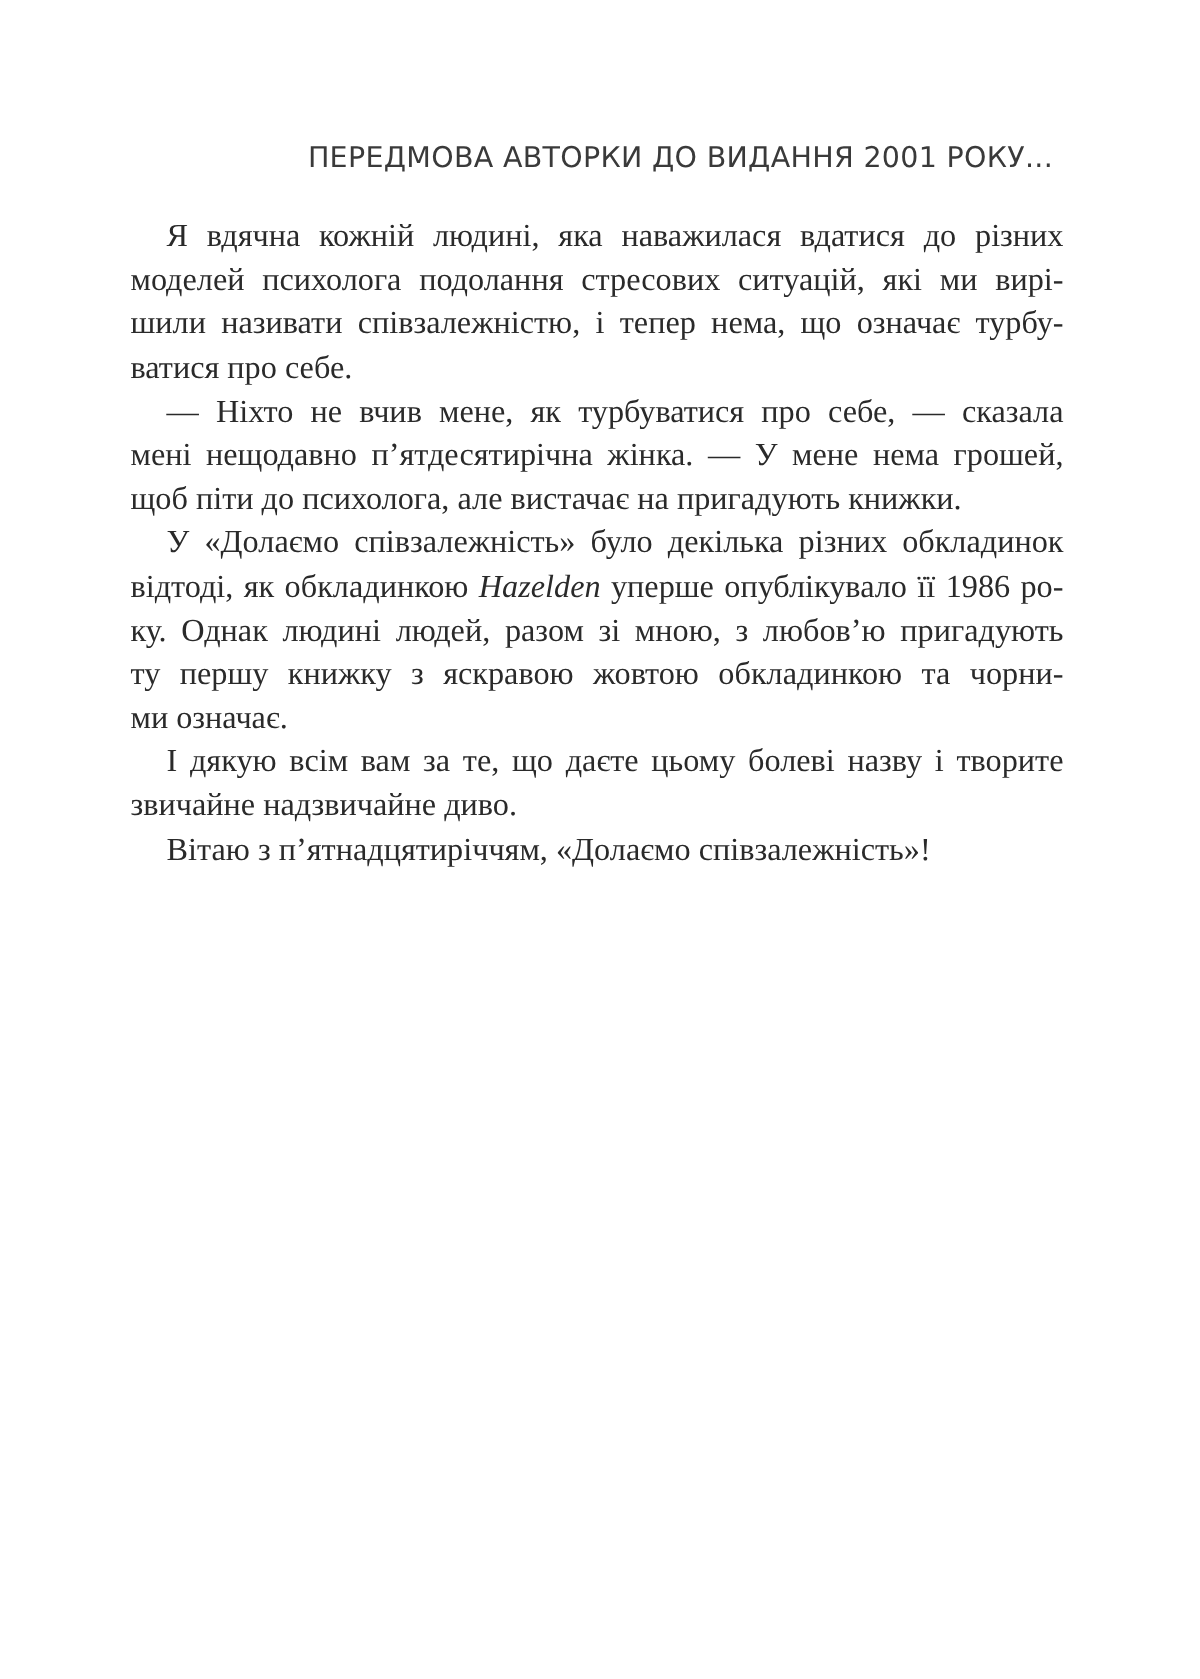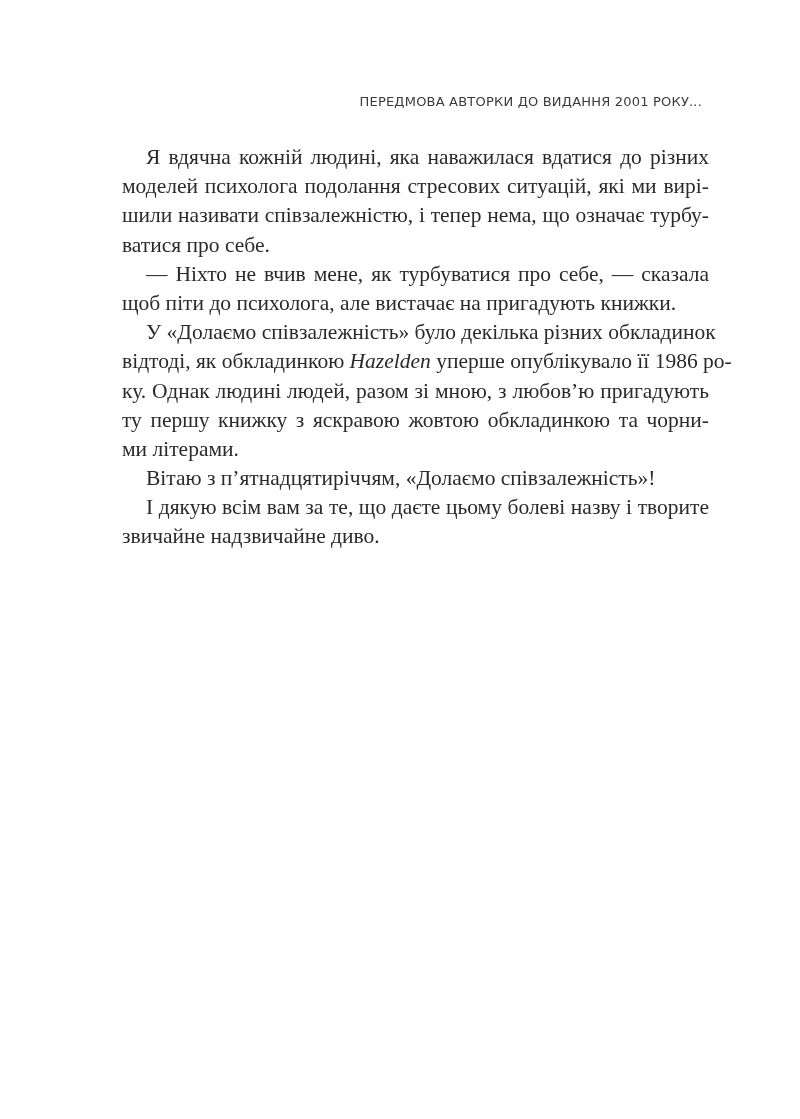--- a/index.html
+++ b/index.html
@@ -12,42 +12,41 @@
       height: 1119px;
       position: relative;
       overflow: hidden;
       color: #2a2a2a;
     }
     .running-header {
       position: absolute;
       top: 94px;
       right: 98px;
       font-family: "DejaVu Sans", sans-serif;
-      font-size: 13px;
+      font-size: 19px;
       letter-spacing: 0.2px;
       color: #3a3a3a;
       white-space: nowrap;
     }
     .body-text {
       position: absolute;
       top: 143px;
       left: 87px;
       width: 622px;
       font-family: "Liberation Serif", serif;
       font-size: 21.5px;
       line-height: 29.2px;
       color: #2a2a2a;
     }
     .line {
       display: block;
       white-space: nowrap;
       text-align: justify;
       text-align-last: justify;
       height: 29.2px;
-      margin-left: 35px;
     }
     .line.indent {
       padding-left: 24px;
     }
     .line.last {
       text-align-last: left;
     }
     .line em {
       font-style: italic;
     }
@@ -64,33 +63,34 @@
 
   <div class="para">
     <span class="line indent">Я вдячна кожній людині, яка наважилася вдатися до різних</span>
     <span class="line">моделей психолога подолання стресових ситуацій, які ми вирі-</span>
     <span class="line">шили називати співзалежністю, і тепер нема, що означає турбу-</span>
     <span class="line last">ватися про себе.</span>
   </div>
 
   <div class="para">
     <span class="line indent">— Ніхто не вчив мене, як турбуватися про себе, — сказала</span>
+    <span class="line">мені нещодавно п’ятдесятирічна жінка. — У мене нема грошей,</span>
     <span class="line last">щоб піти до психолога, але вистачає на пригадують книжки.</span>
   </div>
 
   <div class="para">
     <span class="line indent">У «Долаємо співзалежність» було декілька різних обкладинок</span>
     <span class="line"><span>відтоді, як обкладинкою </span><em>Hazelden</em><span> уперше опублікувало її 1986 ро-</span></span>
     <span class="line">ку. Однак людині людей, разом зі мною, з любов’ю пригадують</span>
     <span class="line">ту першу книжку з яскравою жовтою обкладинкою та чорни-</span>
-    <span class="line last">ми літерами.</span>
-  </div>
-
-  <div class="para">
-    <span class="line indent last">Вітаю з п’ятнадцятиріччям, «Долаємо співзалежність»!</span>
+    <span class="line last">ми означає.</span>
   </div>
 
   <div class="para">
     <span class="line indent">І дякую всім вам за те, що даєте цьому болеві назву і творите</span>
     <span class="line last">звичайне надзвичайне диво.</span>
   </div>
 
+  <div class="para">
+    <span class="line indent last">Вітаю з п’ятнадцятиріччям, «Долаємо співзалежність»!</span>
+  </div>
+
 </div>
 
 </body></html>

